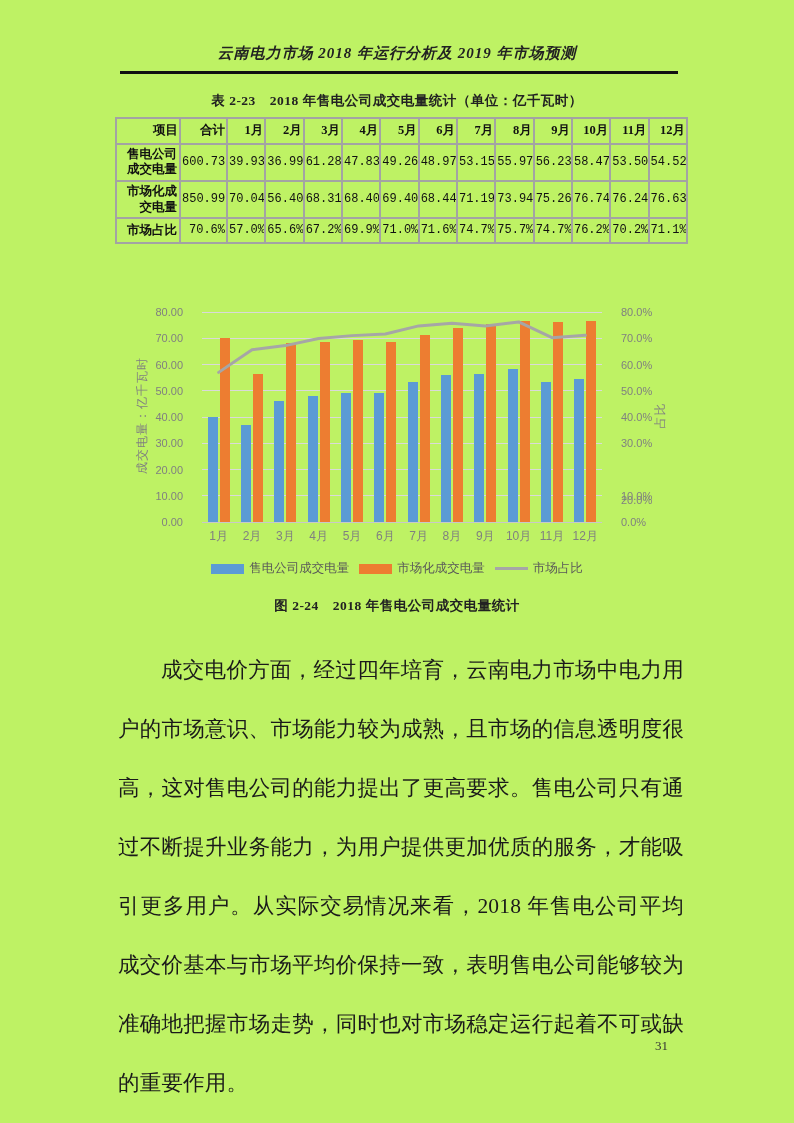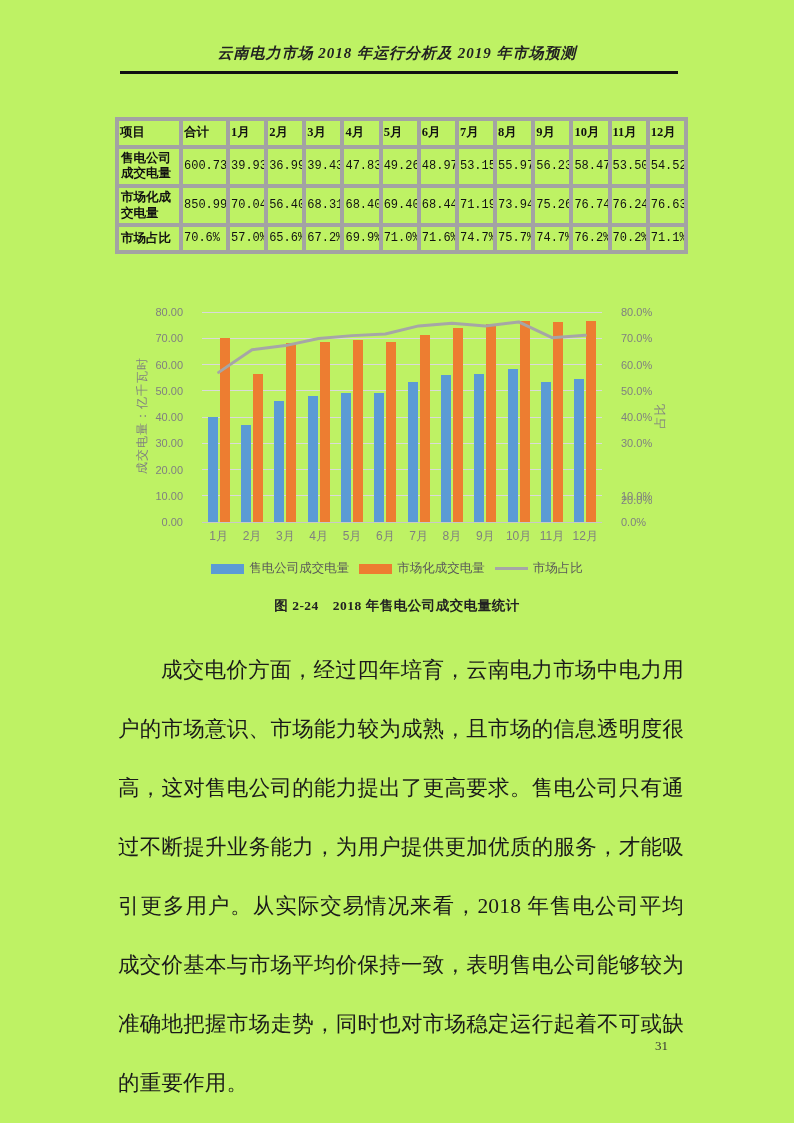--- a/index.html
+++ b/index.html
@@ -26,21 +26,21 @@
     position:absolute; top:92px; left:0; width:100%;
     text-align:center; font-size:13.5px; font-weight:bold; color:#222;
     letter-spacing:0.5px;
   }
   .data-table {
     position:absolute; top:117px; left:115px; width:573px;
     border-collapse:collapse; table-layout:fixed;
     font-size:12px; color:#111;
   }
   .data-table th, .data-table td {
-    border:4px solid #a3a3a3; text-align:left; vertical-align:middle;
+    border:2px solid #a3a3a3; text-align:right; vertical-align:middle;
     padding:4px 1px; line-height:1.25; overflow:hidden;
   }
   .data-table th { font-weight:bold; font-size:12.5px; }
   .data-table td.row-label { font-weight:bold; font-size:12.5px; padding:2px 2px; }
   .data-table td.val { font-family:Liberation Mono, monospace;margin-left:28px; }
 
   
   .chart {
     position:absolute; top:283px; left:118px; width:558px; height:302px;
     font-family:"Liberation Sans", sans-serif;
@@ -109,20 +109,21 @@
   }
 </style>
 </head>
 <body>
 
 <div class="page">
 
   <div class="header-title">云南电力市场 2018 年运行分析及 2019 年市场预测</div>
   <div class="header-rule"></div>
 
+  <div class="table-title">表 2-23　2018 年售电公司成交电量统计（单位：亿千瓦时）</div>
 
   <table class="data-table">
     <colgroup>
       <col style="width:64px">
         <col style="width:47px">
       <col span="12">
     </colgroup>
     <thead>
       <tr>
           <th>项目</th>
@@ -140,21 +141,21 @@
           <th>11月</th>
           <th>12月</th>
         </tr>
     </thead>
     <tbody>
         <tr>
           <td class="row-label">售电公司成交电量</td>
           <td class="val">600.73</td>
           <td class="val">39.93</td>
           <td class="val">36.99</td>
-          <td class="val">39.43</td>
+          <td class="val">61.28</td>
           <td class="val">47.83</td>
           <td class="val">49.26</td>
           <td class="val">48.97</td>
           <td class="val">53.15</td>
           <td class="val">55.97</td>
           <td class="val">56.23</td>
           <td class="val">58.47</td>
           <td class="val">53.50</td>
           <td class="val">54.52</td>
         </tr>

